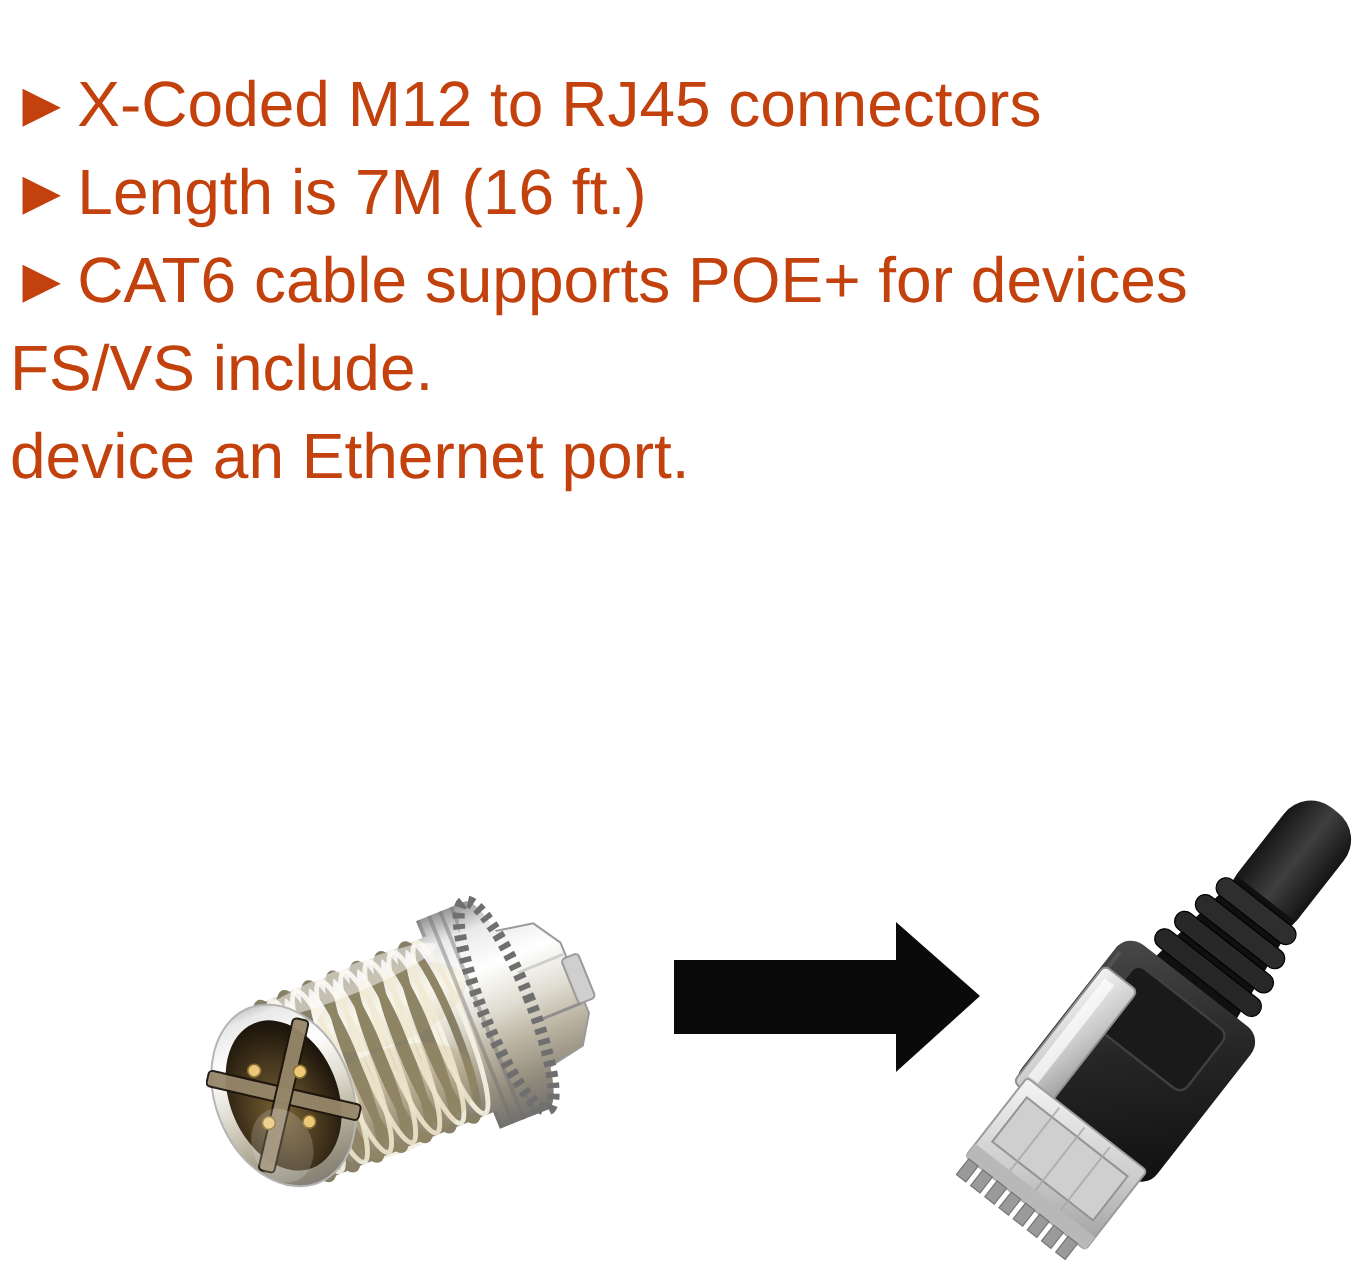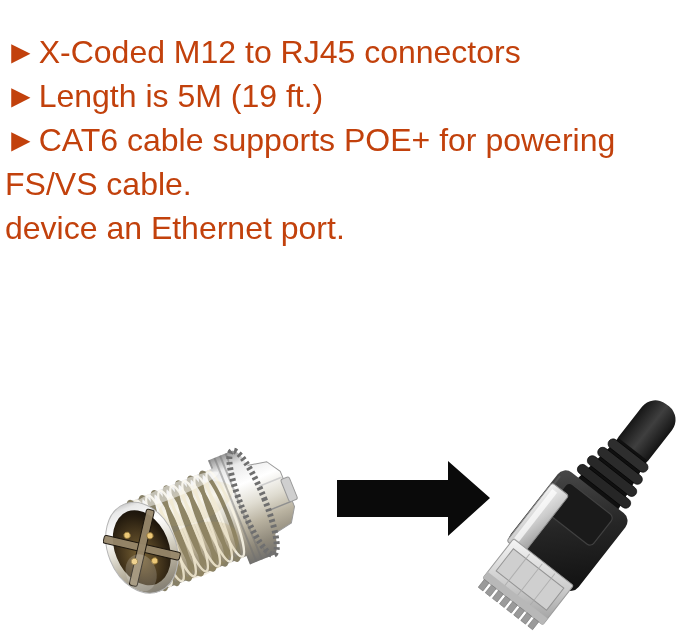--- a/index.html
+++ b/index.html
@@ -15,23 +15,23 @@
   .arrow{position:absolute;left:335px;top:64px;width:158px;height:92px;}
   .rj45{position:absolute;left:478px;top:0px;width:210px;height:248px;}
 </style>
 </head>
 <body>
 
 <div class="canvas">
 
   <div class="features">
     <div class="feature-line"><span class="bullet">►</span><span>X-Coded M12 to RJ45 connectors</span></div>
-    <div class="feature-line"><span class="bullet">►</span><span>Length is 5M (19 ft.)</span></div>
-    <div class="feature-line"><span class="bullet">►</span><span>CAT6 cable supports POE+ for powering</span></div>
-    <div class="feature-line"><span>FS/VS cable.</span></div>
+    <div class="feature-line"><span class="bullet">►</span><span>Length is 7M (16 ft.)</span></div>
+    <div class="feature-line"><span class="bullet">►</span><span>CAT6 cable supports POE+ for devices</span></div>
+    <div class="feature-line"><span>FS/VS include.</span></div>
     <div class="feature-line"><span>device an Ethernet port.</span></div>
   </div>
 
   <div class="illustration">
 
     <svg class="m12" viewBox="0 0 200 210" aria-hidden="true">
       <defs>
         <linearGradient id="chromeG" x1="0" y1="45" x2="0" y2="165" gradientUnits="userSpaceOnUse">
           <stop offset="0" stop-color="#7e7e7e"></stop>
           <stop offset="0.15" stop-color="#e9e9e9"></stop>

